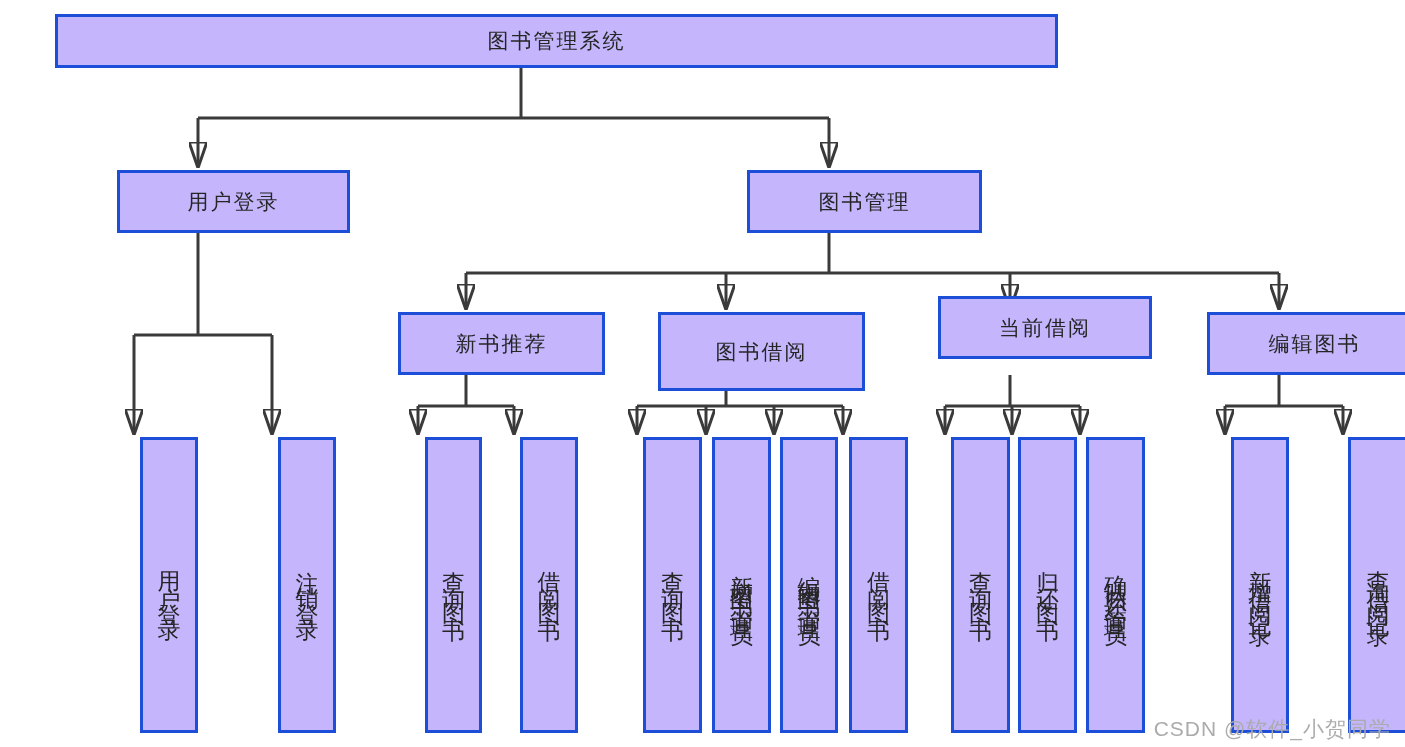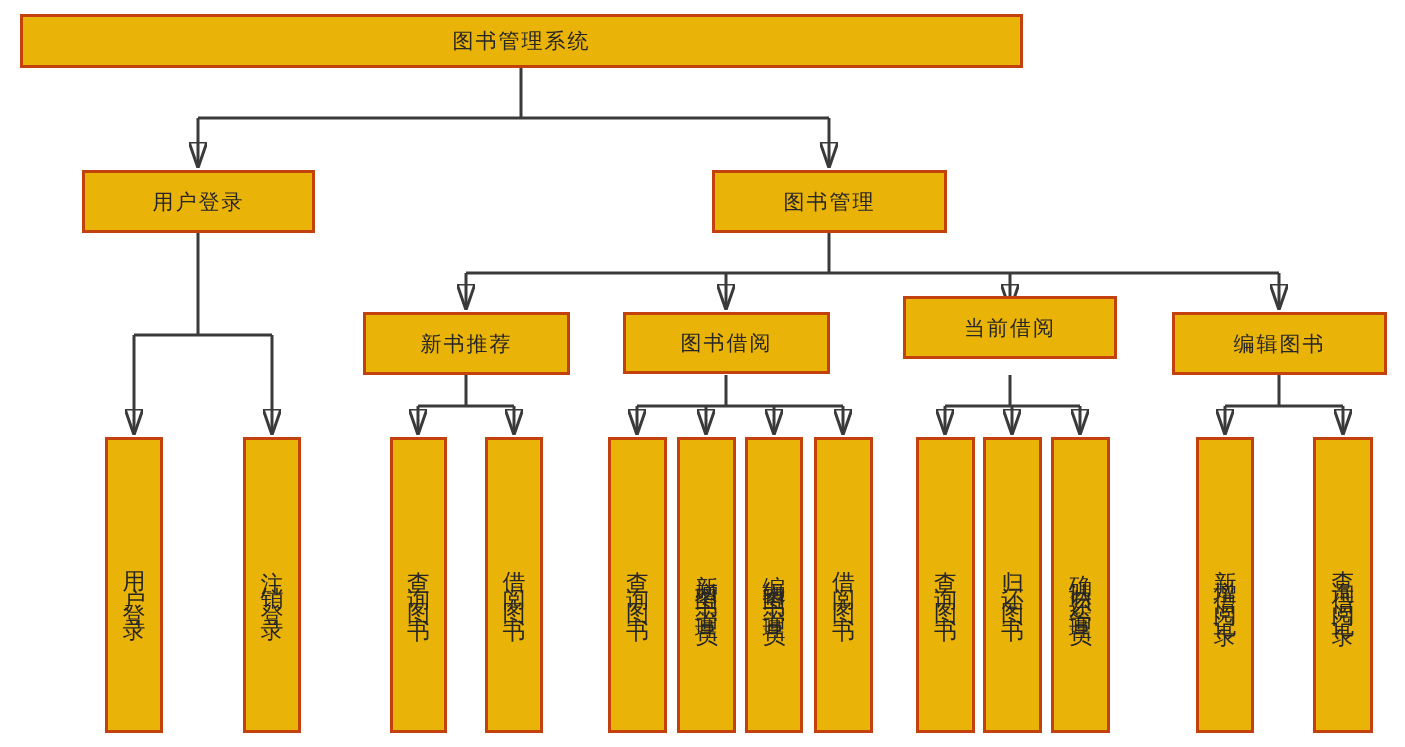--- a/index.html
+++ b/index.html
@@ -6,27 +6,28 @@
   #canvas{
     position:relative;
     width:1405px;height:747px;
     background:#ffffff;
     font-family:"Liberation Sans", sans-serif;
     overflow:hidden;
   }
   .node{
     position:absolute;
     box-sizing:border-box;
-    background:#eab308;
-    border:3px solid #c2410c;
+    background:#c4b5fd;
+    border:3px solid #1d4ed8;
     display:flex;
     align-items:center;
     justify-content:center;
     color:#262626;
     z-index:2;
+    margin-left:35px;
   }
   .h-node{
     font-size:21px;
     letter-spacing:2px;
     white-space:nowrap;
   }
   .v-node{
     writing-mode:vertical-rl;
     font-size:23px;
     letter-spacing:16px;
@@ -99,21 +100,21 @@
     <line x1="1225" y1="406" x2="1225" y2="433" marker-end="url(#arrow)"></line>
     <line x1="1343" y1="406" x2="1343" y2="433" marker-end="url(#arrow)"></line>
   </svg>
 
   <div class="node h-node" style="left:20px;top:14px;width:1003px;height:54px">图书管理系统</div>
 
   <div class="node h-node" style="left:82px;top:170px;width:233px;height:63px">用户登录</div>
   <div class="node h-node" style="left:363px;top:312px;width:207px;height:63px">新书推荐</div>
 
   <div class="node h-node" style="left:712px;top:170px;width:235px;height:63px">图书管理</div>
-  <div class="node h-node" style="left:623px;top:312px;width:207px;height:62px">图书借阅</div>
+  <div class="node h-node" style="left:623px;top:312px;width:207px;height:79px">图书借阅</div>
   <div class="node h-node" style="left:903px;top:296px;width:214px;height:63px">当前借阅</div>
   <div class="node h-node" style="left:1172px;top:312px;width:215px;height:63px">编辑图书</div>
 
   <div class="node v-node" style="left:105px;top:437px;width:58px;height:296px">用户登录</div>
   <div class="node v-node" style="left:243px;top:437px;width:58px;height:296px">注销登录</div>
 
   <div class="node v-node" style="left:390px;top:437px;width:57px;height:296px">查询图书</div>
   <div class="node v-node" style="left:485px;top:437px;width:58px;height:296px">借阅图书</div>
 
   <div class="node v-node" style="left:608px;top:437px;width:59px;height:296px">查询图书</div>
@@ -121,14 +122,15 @@
   <div class="node v-node sp9" style="left:745px;top:437px;width:58px;height:296px">编辑图书（管理员）</div>
   <div class="node v-node" style="left:814px;top:437px;width:59px;height:296px">借阅图书</div>
 
   <div class="node v-node" style="left:916px;top:437px;width:59px;height:296px">查询图书</div>
   <div class="node v-node" style="left:983px;top:437px;width:59px;height:296px">归还图书</div>
   <div class="node v-node sp9" style="left:1051px;top:437px;width:59px;height:296px">确认归还（管理员）</div>
 
   <div class="node v-node sp6" style="left:1196px;top:437px;width:58px;height:296px">新增借阅记录</div>
   <div class="node v-node sp6" style="left:1313px;top:437px;width:60px;height:296px">查询借阅记录</div>
 
+  <div class="watermark">CSDN @软件_小贺同学</div>
 
 </div>
 
 </body></html>

